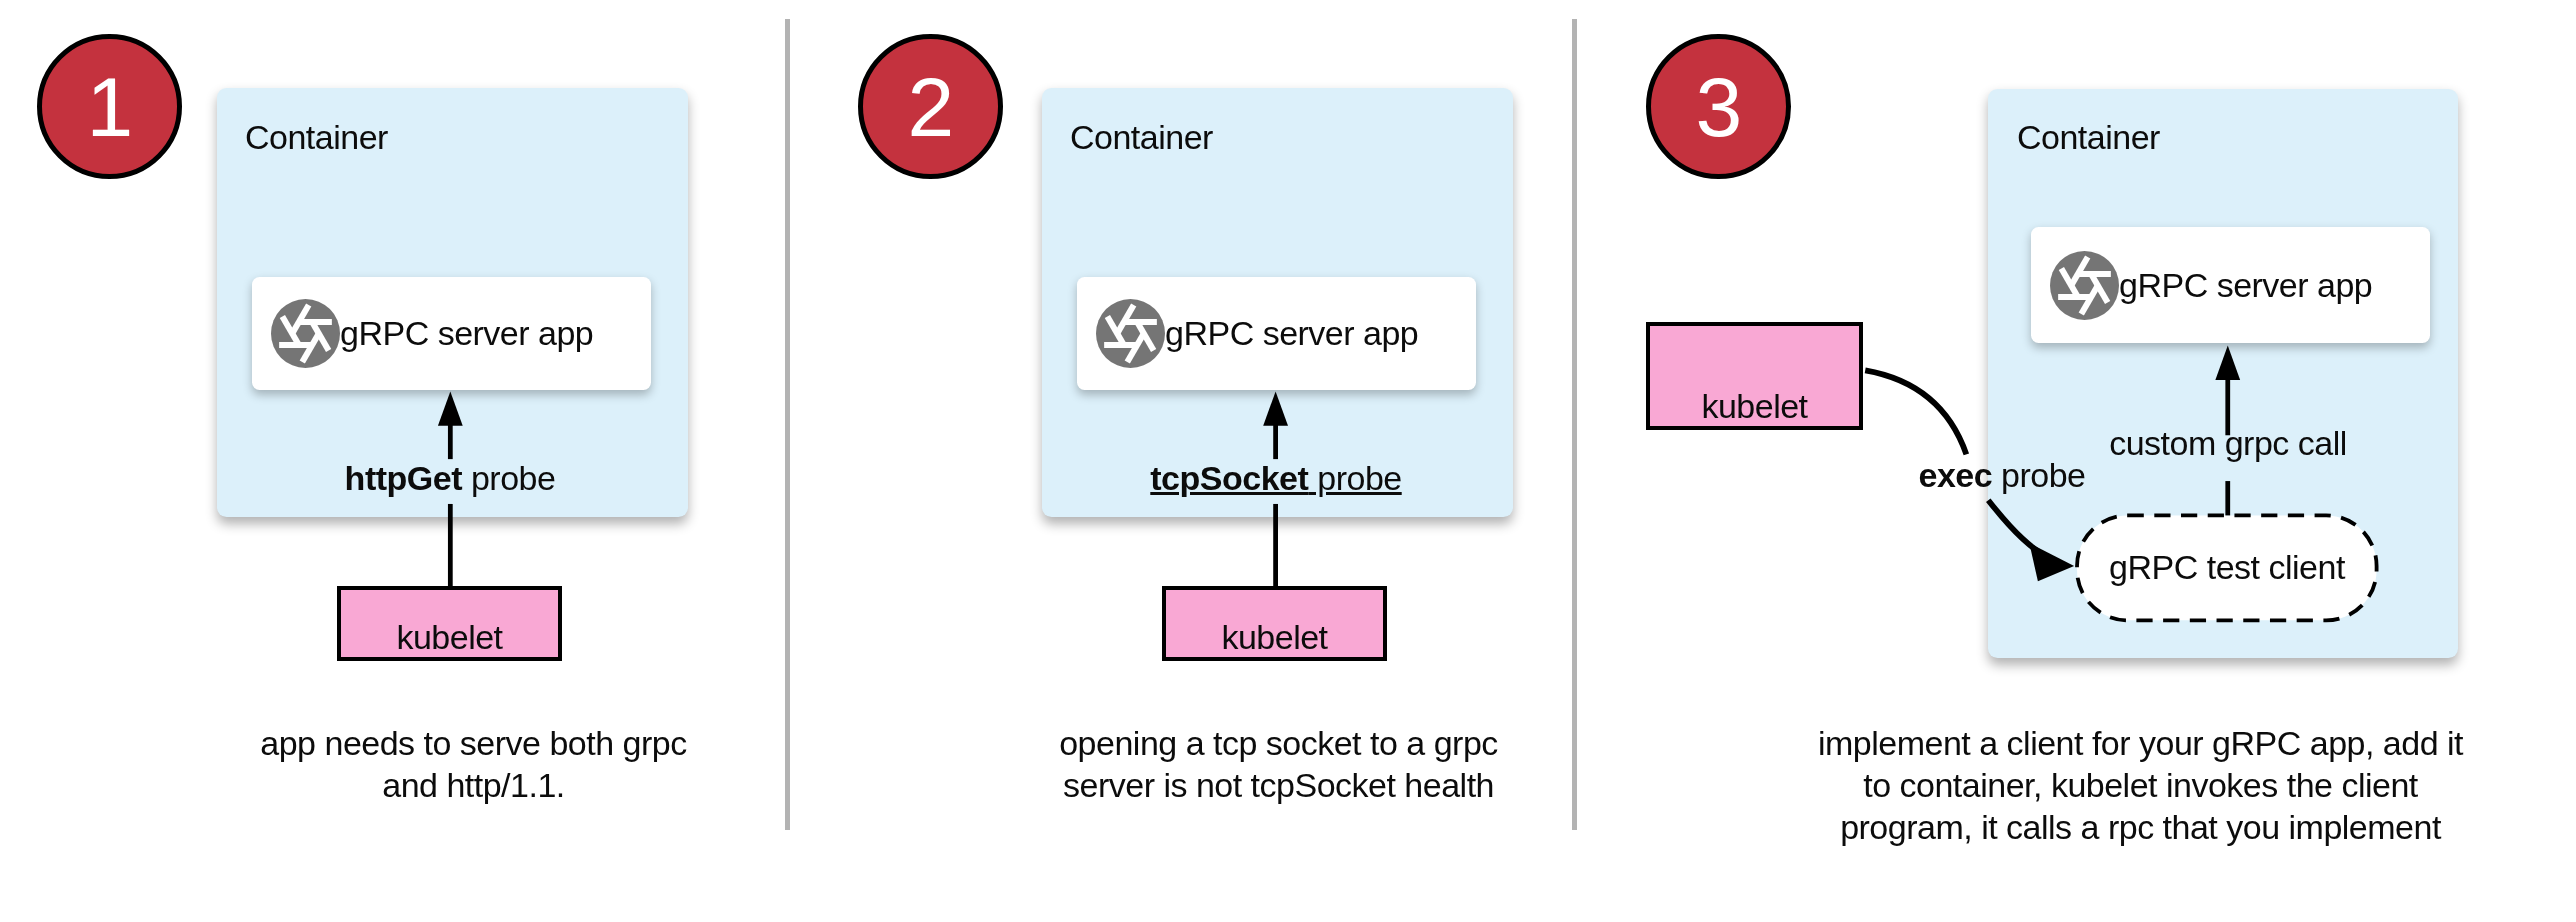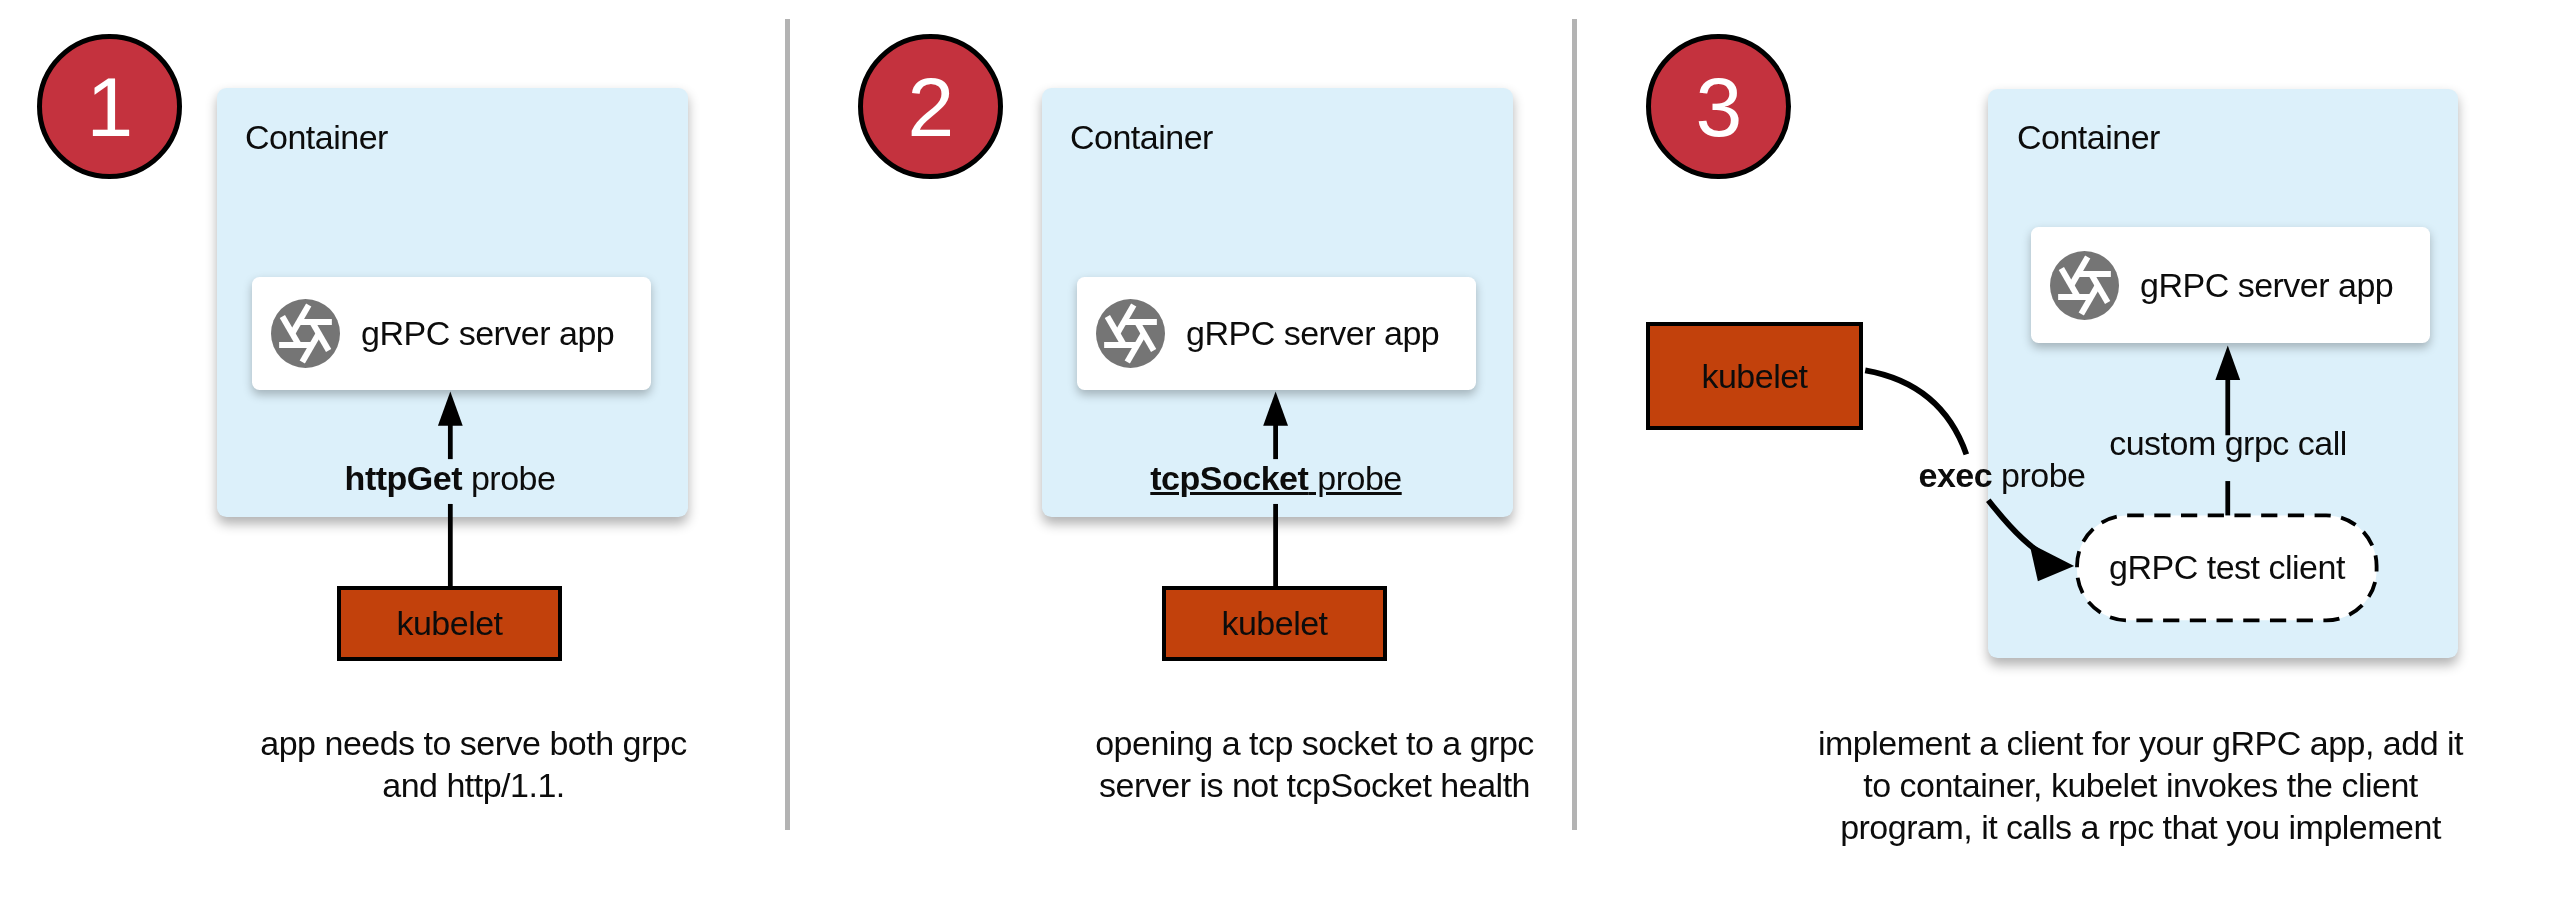--- a/index.html
+++ b/index.html
@@ -37,31 +37,31 @@
     z-index:1;
   }
   .container-label{
     font-size:34px;line-height:42px;z-index:10;
   }
 
   
   .app-box{
     background:#ffffff;border-radius:7.6px;
     box-shadow:0 4.8px 9.5px rgba(0,0,0,0.25);
-    display:flex;align-items:center;gap:21px;
+    display:flex;align-items:center;
     padding-left:19px;box-sizing:border-box;
     z-index:3;
   }
   .app-box .label{font-size:34px;}
   .icon-aperture{width:69px;height:69px;flex:0 0 auto;display:block;}
 
   
   .kubelet{
-    background:#c2410c;border:4.8px solid #000;box-sizing:border-box;
-    display:flex;align-items:center;justify-content:center;
+    background:#f9a8d4;border:4.8px solid #000;box-sizing:border-box;
+    display:flex;align-items:flex-end;justify-content:center;
     font-size:34px;z-index:3;
   }
 
   
   .probe-label{
     font-size:34px;line-height:42px;white-space:nowrap;
     transform:translateX(-50%);
     z-index:10;
   }
   .probe-label b{font-weight:bold;}
@@ -141,21 +141,21 @@
     </svg>
   <span class="label">gRPC server app</span>
 </div>
 
 <div class="abs probe-label" style="left:1276px;top:457px;text-decoration:underline;"><b>tcpSocket</b><span> probe</span></div>
 
 <div class="abs kubelet" style="left:1162px;top:586px;width:225px;height:75px;">
   <span>kubelet</span>
 </div>
 
-<div class="abs caption" style="left:1076px;top:722px;width:477px;">
+<div class="abs caption" style="left:1040px;top:722px;width:477px;">
   <div>opening a tcp socket to a grpc</div>
   <div>server is not tcpSocket health</div>
 </div>
 
 <div class="abs divider" style="left:1572px;"></div>
 
 <div class="abs badge" style="left:1646px;top:34px;">
   <span>3</span>
 </div>
 

